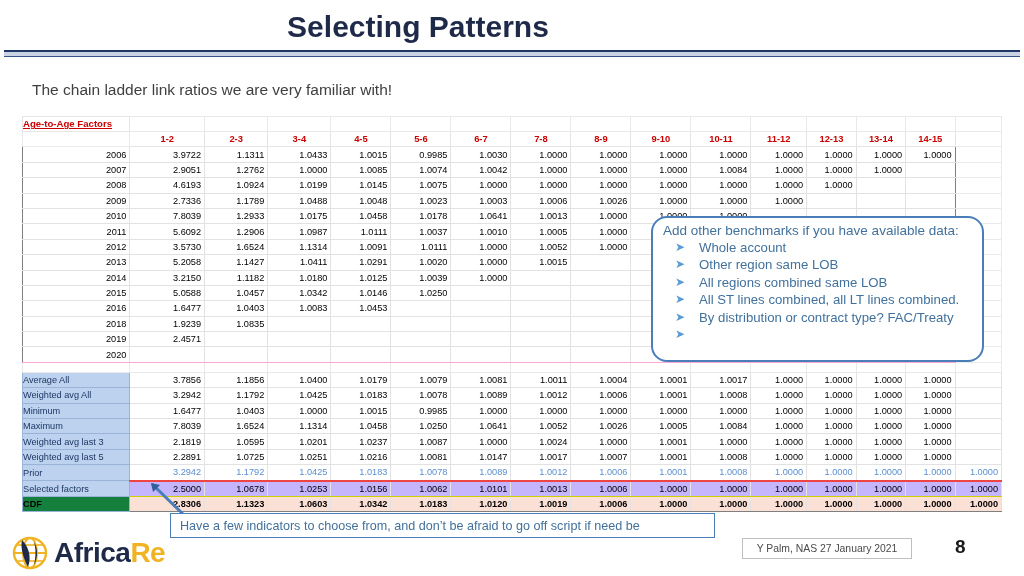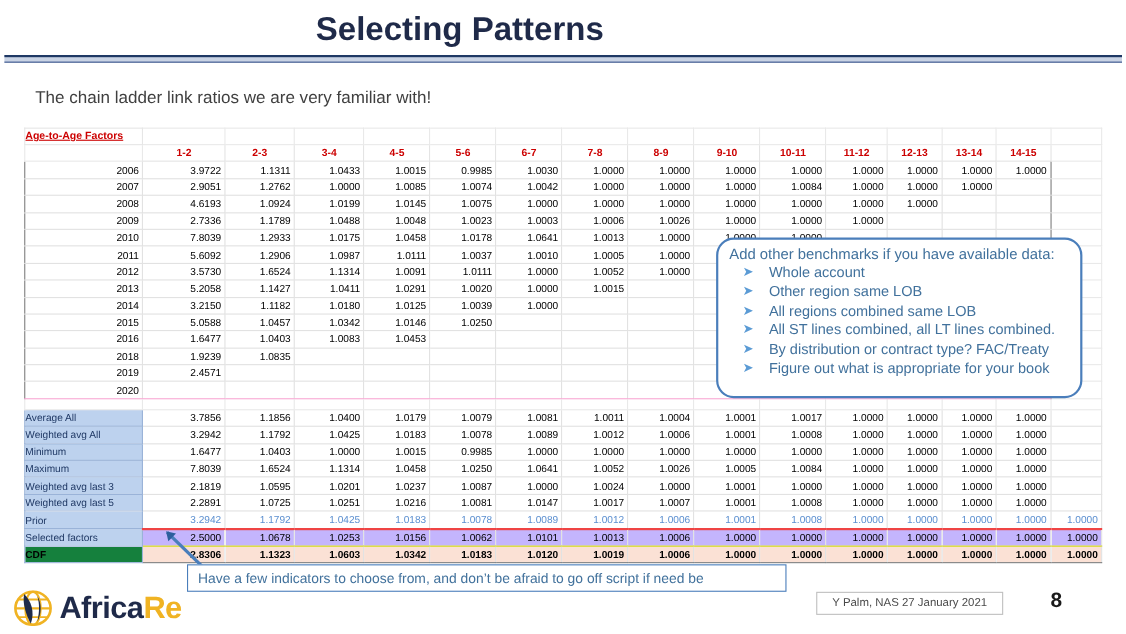--- a/index.html
+++ b/index.html
@@ -755,21 +755,21 @@
 </table>
 
 <div class="callout-benchmarks">
   <div class="co-head">Add other benchmarks if you have available data:</div>
   <ul id="benchmark-list">
       <li><span class="bullet-arrow">➤</span><span>Whole account</span></li>
       <li><span class="bullet-arrow">➤</span><span>Other region same LOB</span></li>
       <li><span class="bullet-arrow">➤</span><span>All regions combined same LOB</span></li>
       <li><span class="bullet-arrow">➤</span><span>All ST lines combined, all LT lines combined.</span></li>
       <li><span class="bullet-arrow">➤</span><span>By distribution or contract type? FAC/Treaty</span></li>
-      <li><span class="bullet-arrow">➤</span><span>Figure out what is appropriate for your book</span></li>
+      <li><span class="bullet-arrow">➤</span></li>
     </ul>
 </div>
 
 <svg class="leader-line" viewBox="0 0 36 36">
   <line x1="1" y1="1" x2="34" y2="33" stroke="#4a7ebb" stroke-width="3"></line>
   <polygon points="0,0 9,2 2,9" fill="#2e5f9e"></polygon>
 </svg>
 <div class="callout-indicators">
   <span>Have a few indicators to choose from, and don’t be afraid to go off script if need be</span>
 </div>

